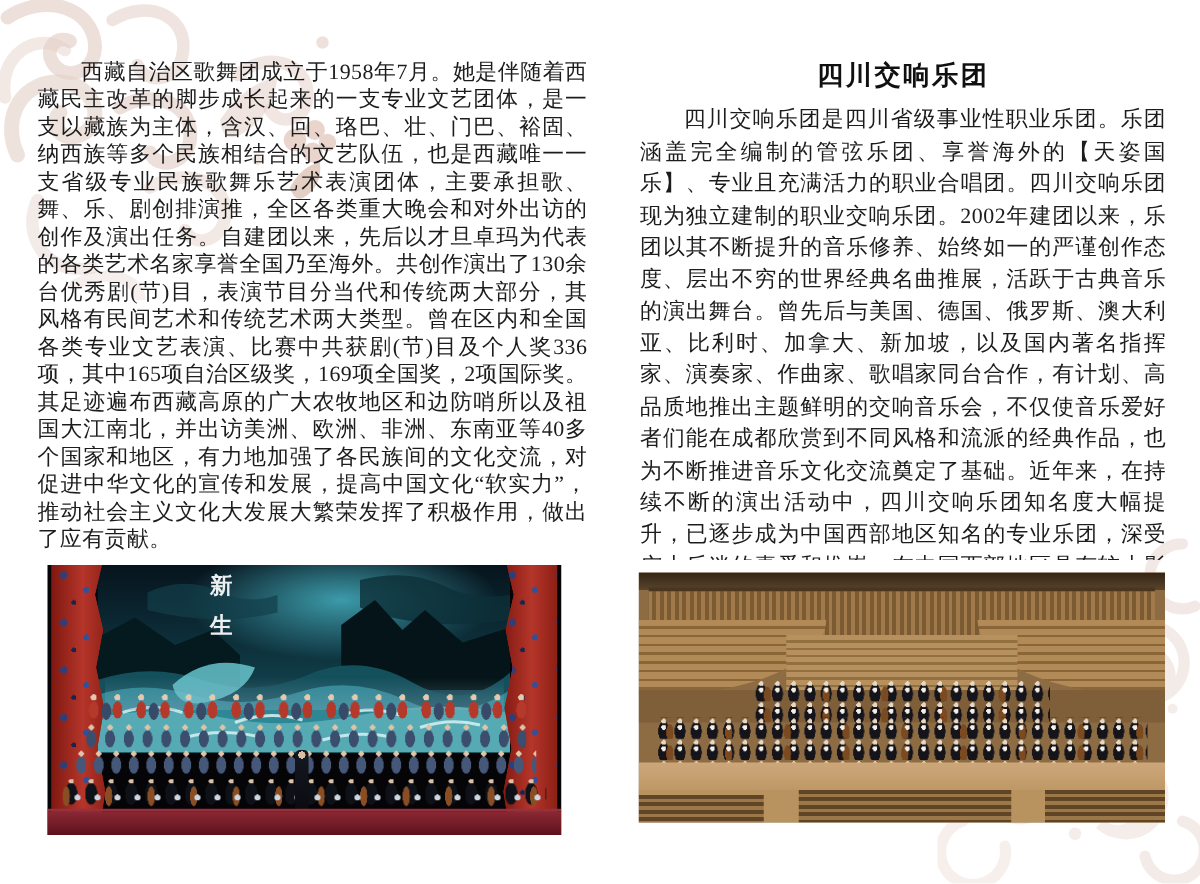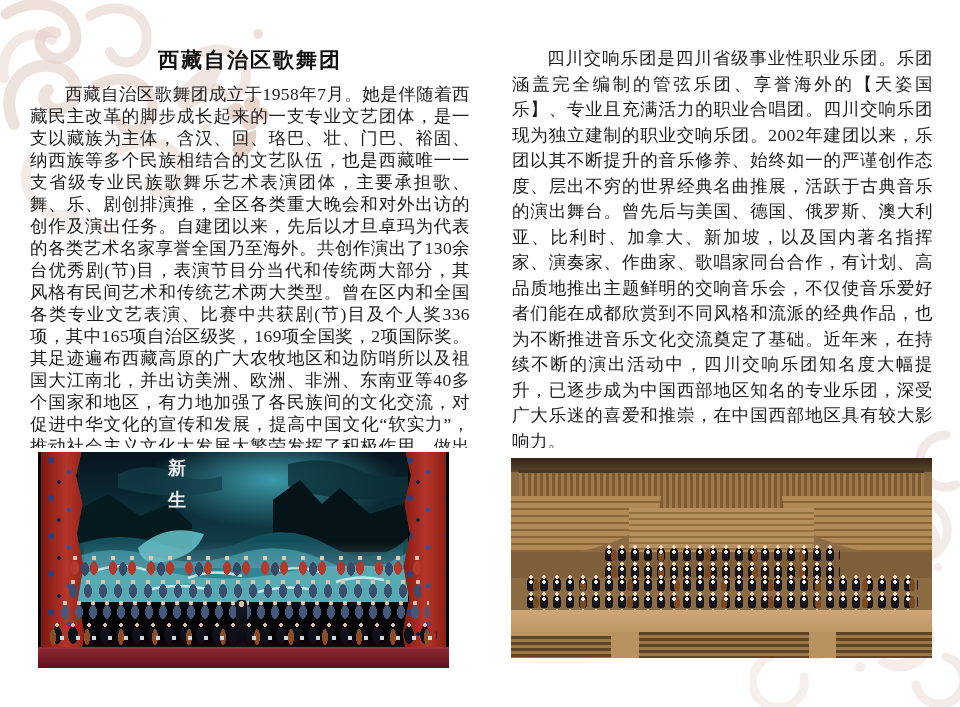--- a/index.html
+++ b/index.html
@@ -144,25 +144,25 @@
       <path d="M60,170 a34,34 0 1,0 40,26 a24,24 0 1,1 -34,-16" stroke-width="10" opacity="0.6"></path>
       <path d="M150,190 a30,30 0 1,1 -20,52 a20,20 0 1,0 28,-30" stroke-width="9" opacity="0.5"></path>
       <path d="M20,240 a26,26 0 1,0 34,20" stroke-width="9" opacity="0.45"></path>
       <path d="M196,240 a24,24 0 1,1 -30,28" stroke-width="9" opacity="0.55"></path>
     </g>
     <circle cx="110" cy="250" r="5" fill="#eadbd5" opacity="0.5"></circle>
     <circle cx="188" cy="150" r="4" fill="#eadbd5" opacity="0.5"></circle>
   </svg>
 
   <section class="col col-left">
-    <h1>西藏自治区歌舞团</h1>
     <p>西藏自治区歌舞团成立于1958年7月。她是伴随着西藏民主改革的脚步成长起来的一支专业文艺团体，是一支以藏族为主体，含汉、回、珞巴、壮、门巴、裕固、纳西族等多个民族相结合的文艺队伍，也是西藏唯一一支省级专业民族歌舞乐艺术表演团体，主要承担歌、舞、乐、剧创排演推，全区各类重大晚会和对外出访的创作及演出任务。自建团以来，先后以才旦卓玛为代表的各类艺术名家享誉全国乃至海外。共创作演出了130余台优秀剧(节)目，表演节目分当代和传统两大部分，其风格有民间艺术和传统艺术两大类型。曾在区内和全国各类专业文艺表演、比赛中共获剧(节)目及个人奖336项，其中165项自治区级奖，169项全国奖，2项国际奖。其足迹遍布西藏高原的广大农牧地区和边防哨所以及祖国大江南北，并出访美洲、欧洲、非洲、东南亚等40多个国家和地区，有力地加强了各民族间的文化交流，对促进中华文化的宣传和发展，提高中国文化“软实力”，推动社会主义文化大发展大繁荣发挥了积极作用，做出了应有贡献。</p>
   </section>
 
   <section class="col col-right">
+    <h1>四川交响乐团</h1>
     <p>四川交响乐团是四川省级事业性职业乐团。乐团涵盖完全编制的管弦乐团、享誉海外的【天姿国乐】、专业且充满活力的职业合唱团。四川交响乐团现为独立建制的职业交响乐团。2002年建团以来，乐团以其不断提升的音乐修养、始终如一的严谨创作态度、层出不穷的世界经典名曲推展，活跃于古典音乐的演出舞台。曾先后与美国、德国、俄罗斯、澳大利亚、比利时、加拿大、新加坡，以及国内著名指挥家、演奏家、作曲家、歌唱家同台合作，有计划、高品质地推出主题鲜明的交响音乐会，不仅使音乐爱好者们能在成都欣赏到不同风格和流派的经典作品，也为不断推进音乐文化交流奠定了基础。近年来，在持续不断的演出活动中，四川交响乐团知名度大幅提升，已逐步成为中国西部地区知名的专业乐团，深受广大乐迷的喜爱和推崇，在中国西部地区具有较大影响力。</p>
   </section>
 
   <div class="photo photo-left">
     <svg class="layer lp-backdrop" width="330" height="150" viewBox="0 0 330 150">
       <defs>
         <linearGradient id="sky" x1="0" y1="0" x2="0" y2="1">
           <stop offset="0" stop-color="#07141d"></stop>
             <stop offset="0.5" stop-color="#0e3540"></stop>
           <stop offset="1" stop-color="#1b5a64"></stop>

